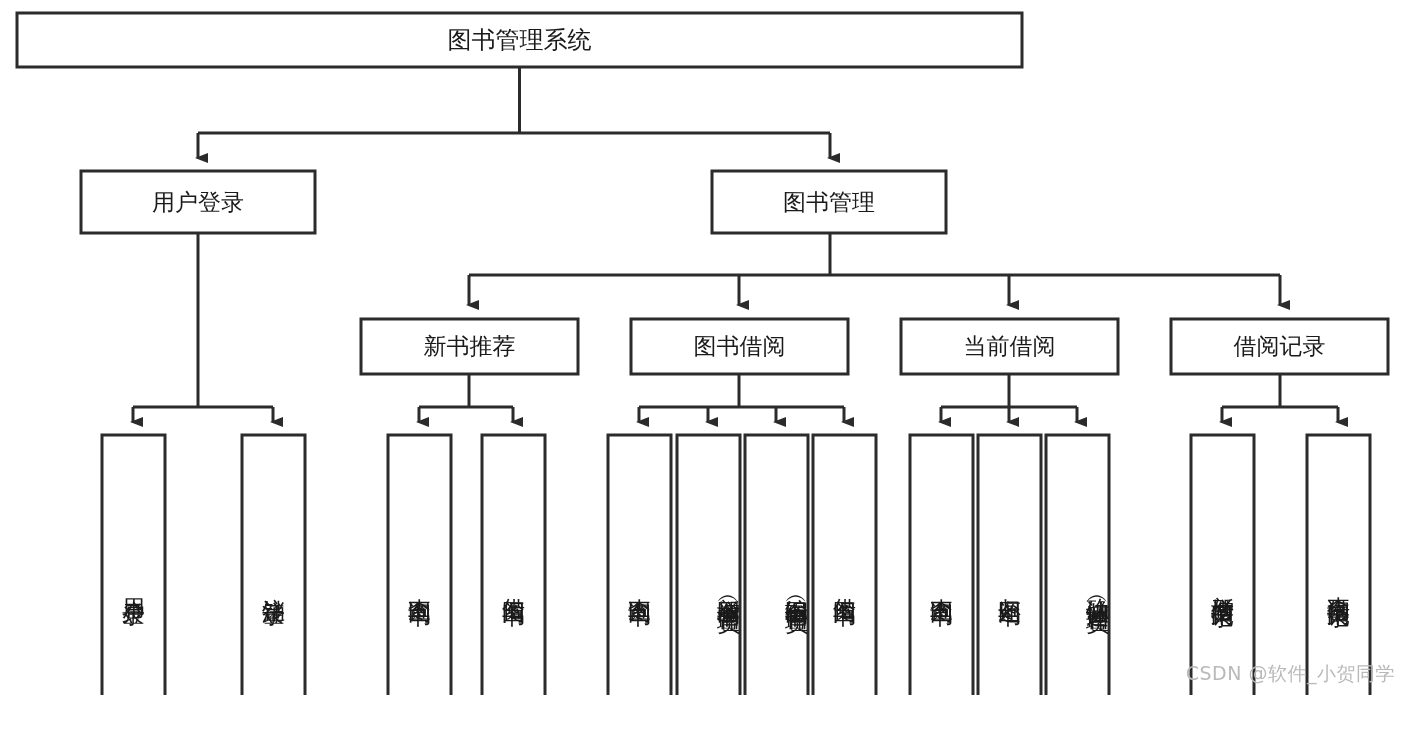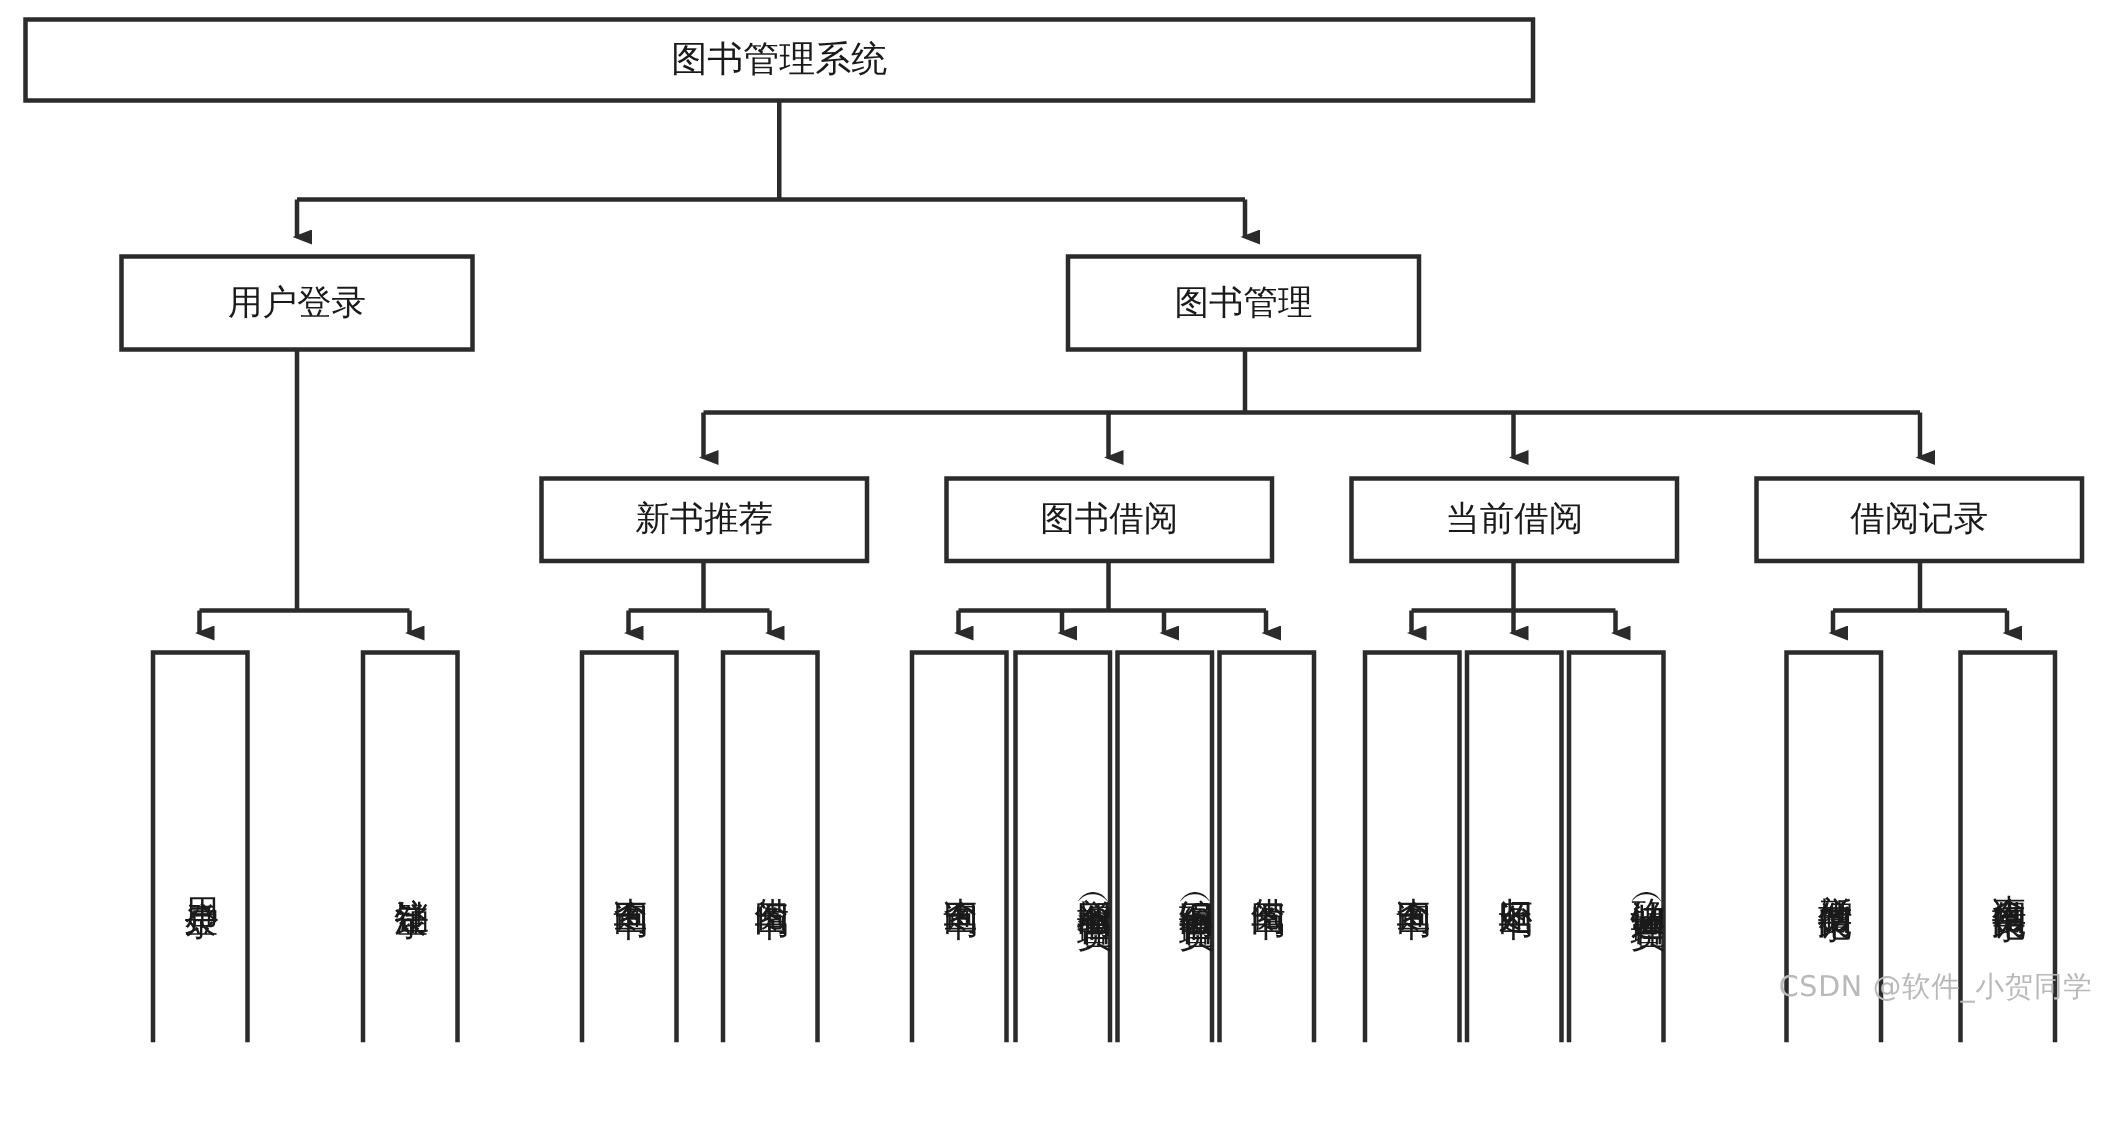--- a/index.html
+++ b/index.html
@@ -68,21 +68,21 @@
     text-align: center;
     display: flex;
     align-items: center;
     justify-content: center;
     white-space: nowrap;
     pointer-events: none;
   }
   .watermark {
     position: absolute;
     right: 10px;
-    bottom: 24px;
+    bottom: 8px;
     font-family: "DejaVu Sans", "Liberation Sans", sans-serif;
     font-size: 19px;
     color: #b9b9b9;
     letter-spacing: 0.5px;
     white-space: nowrap;
   }
 </style>
 </head>
 <body>
 

